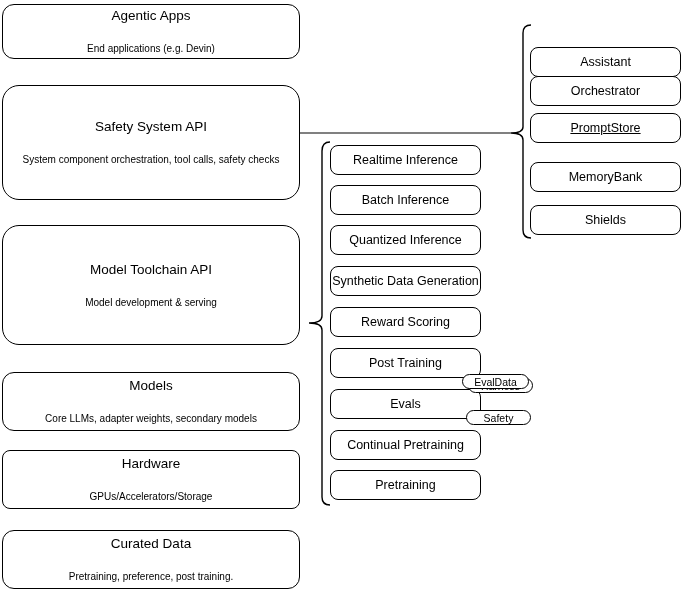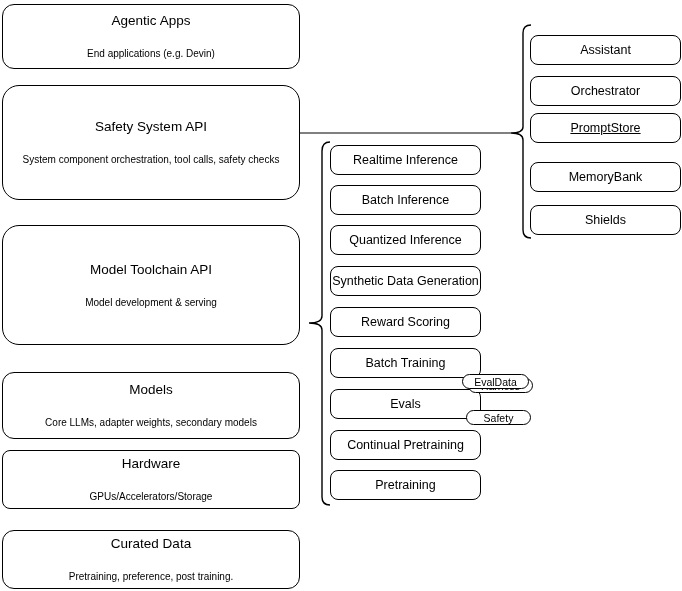--- a/index.html
+++ b/index.html
@@ -25,24 +25,24 @@
     box-sizing: border-box;
     display: flex;
     flex-direction: column;
     align-items: center;
     justify-content: center;
     text-align: center;
   }
   .lbox .title   { font-size: 13.5px; line-height: 16px; }
   .lbox .subtitle{ font-size: 10px; line-height: 13px; margin-top: 18px; }
 
-  .l1 { top: 4px;   height: 65px;  border-radius: 12px; }
+  .l1 { top: 4px;   height: 55px;  border-radius: 12px; }
   .l2 { top: 85px;  height: 115px; border-radius: 17px; }
   .l3 { top: 225px; height: 120px; border-radius: 17px; }
-  .l4 { top: 372px; height: 67px;  border-radius: 12px; }
+  .l4 { top: 372px; height: 59px;  border-radius: 12px; }
   .l5 { top: 450px; height: 59px;  border-radius: 8px; }
   .l6 { top: 530px; height: 59px;  border-radius: 12px; }
 
   
   .mbox, .rbox {
     position: absolute;
     width: 151px;
     height: 30px;
     border: 1.5px solid #000;
     border-radius: 8px;
@@ -54,21 +54,21 @@
     text-align: center;
     font-size: 12.5px;
   }
   .mbox { left: 330px; }
   .m1 { top: 145px; } .m2 { top: 185px; } .m3 { top: 225px; }
   .m4 { top: 266px; } .m5 { top: 307px; } .m6 { top: 348px; }
   .m7 { top: 389px; } .m8 { top: 430px; } .m9 { top: 470px; }
 
   
   .rbox { left: 530px; }
-  .r1 { top: 35px; } .r2 { top: 76px; } .r3 { top: 113px; text-decoration: underline; }
+  .r1 { top: 47px; } .r2 { top: 76px; } .r3 { top: 113px; text-decoration: underline; }
   .r4 { top: 162px; } .r5 { top: 205px; }
 
   
   .pill {
     position: absolute;
     border: 1.3px solid #000;
     border-radius: 999px;
     background: #fff;
     box-sizing: border-box;
     display: flex;
@@ -118,21 +118,21 @@
   <div class="lbox l6">
     <div class="title">Curated Data</div>
     <div class="subtitle">Pretraining, preference, post training.</div>
   </div>
 
   <div class="mbox m1">Realtime Inference</div>
   <div class="mbox m2">Batch Inference</div>
   <div class="mbox m3">Quantized Inference</div>
   <div class="mbox m4">Synthetic Data Generation</div>
   <div class="mbox m5">Reward Scoring</div>
-  <div class="mbox m6">Batch Training</div>
+  <div class="mbox m6">Post Training</div>
   <div class="mbox m7">Evals</div>
   <div class="mbox m8">Continual Pretraining</div>
   <div class="mbox m9">Pretraining</div>
 
   <div class="pill p1">Harness</div>
   <div class="pill p2">EvalData</div>
   <div class="pill p3">Safety</div>
 
   <div class="rbox r1">Assistant</div>
   <div class="rbox r2">Orchestrator</div>

